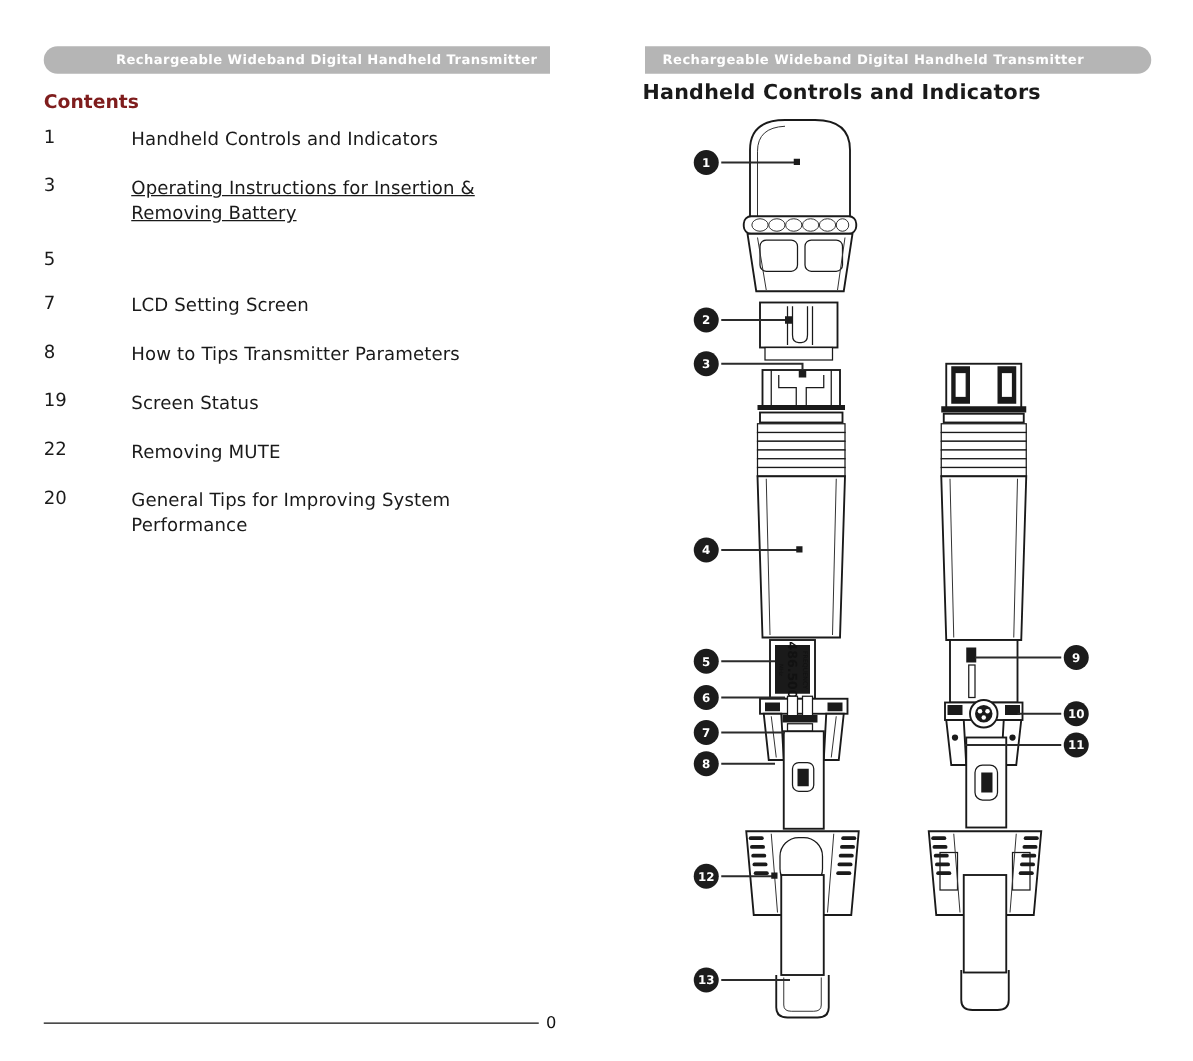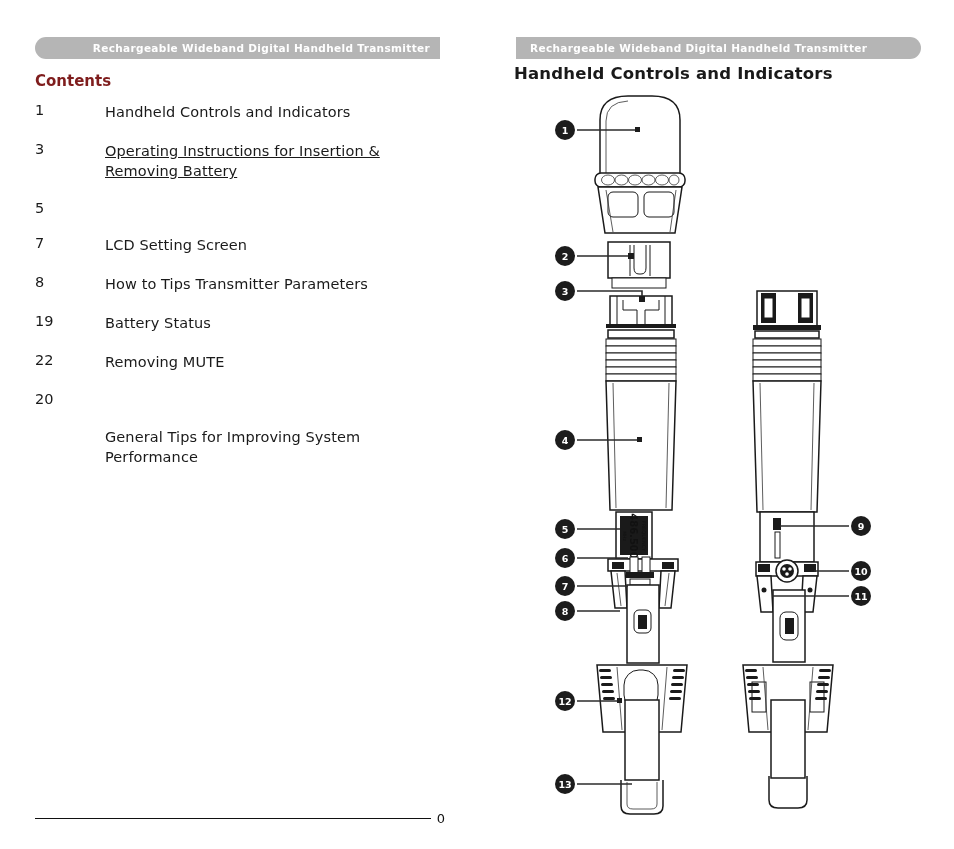--- a/index.html
+++ b/index.html
@@ -125,29 +125,29 @@
       <div class="toc-row">
         <span class="toc-page">7</span>
         <span class="toc-label">LCD Setting Screen</span>
       </div>
       <div class="toc-row">
         <span class="toc-page">8</span>
         <span class="toc-label">How to Tips Transmitter Parameters</span>
       </div>
       <div class="toc-row">
         <span class="toc-page">19</span>
-        <span class="toc-label">Battery Status</span>
+        <span class="toc-label">Screen Status</span>
       </div>
       <div class="toc-row">
         <span class="toc-page">22</span>
         <span class="toc-label">Removing MUTE</span>
       </div>
       <div class="toc-row">
         <span class="toc-page">20</span>
-        <span class="toc-label" style="max-width:310px;margin-top:36px;">General Tips for Improving System Performance</span>
+        <span class="toc-label" style="max-width:310px;">General Tips for Improving System Performance</span>
       </div>
     </div>
 
     <div class="footer footer-left">
       <div class="footer-rule"></div>
       <span class="footer-num">0</span>
     </div>
   </div>
 
   <div class="page page-right">

